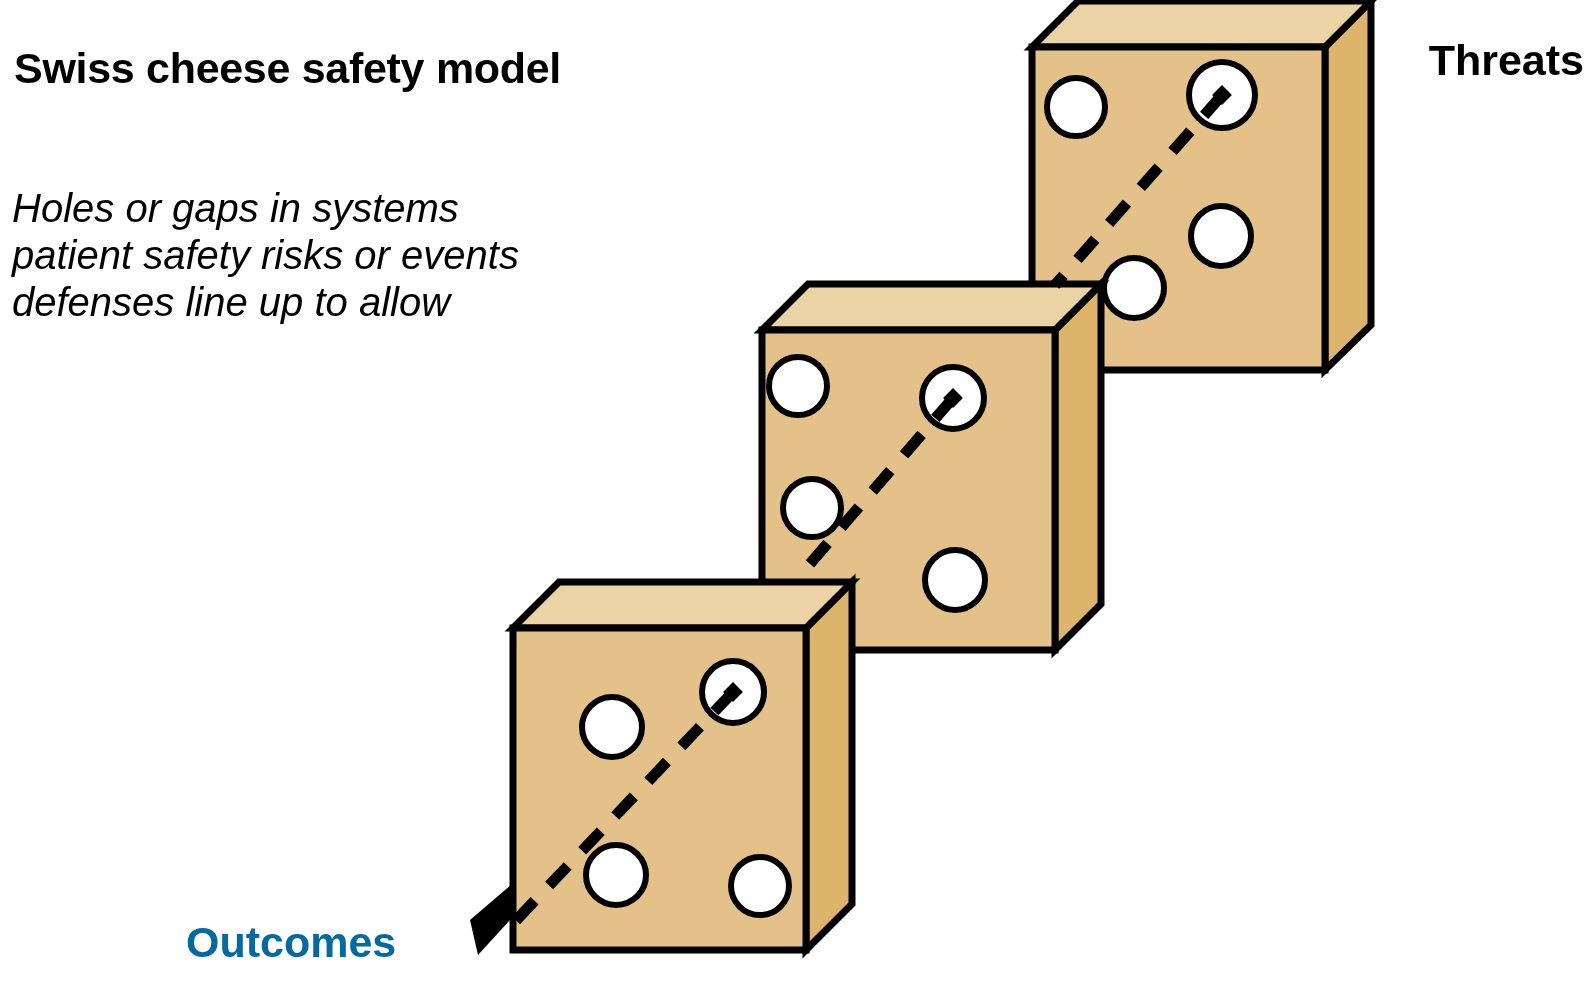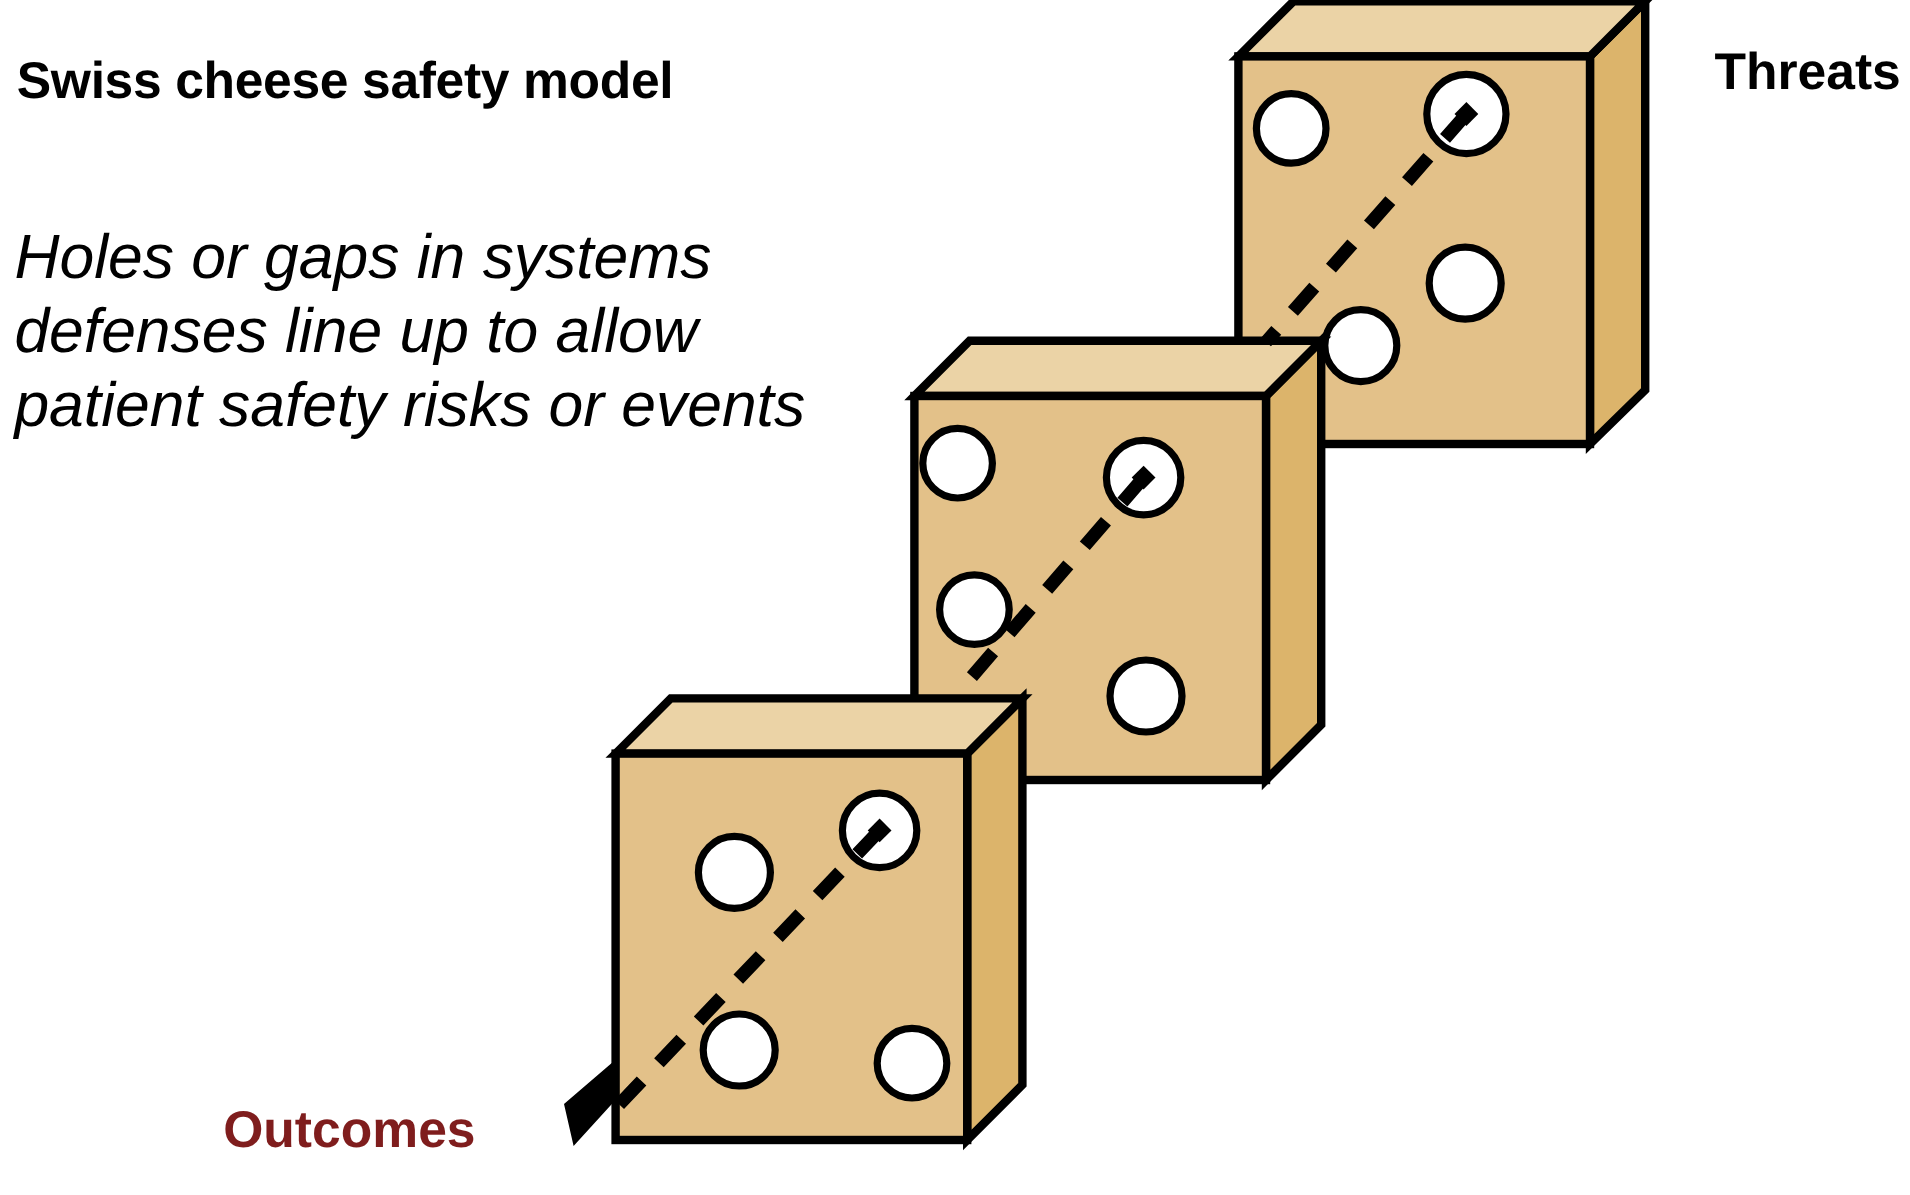--- a/index.html
+++ b/index.html
@@ -36,21 +36,21 @@
     font-weight: bold;
     color: #000000;
     letter-spacing: -0.3px;
     white-space: nowrap;
   }
   .txt-caption {
     position: absolute;
     left: 12px;
     top: 185px;
     width: 720px;
-    font-size: 52px;
+    font-size: 40px;
     font-style: italic;
     font-weight: normal;
     color: #000000;
     line-height: 1.18;
   }
   .txt-caption span { display: block; white-space: nowrap; }
   .txt-threats {
     position: absolute;
     right: 8px;
     top: 36px;
@@ -58,21 +58,21 @@
     font-weight: bold;
     color: #000000;
     white-space: nowrap;
   }
   .txt-outcomes {
     position: absolute;
     left: 186px;
     top: 918px;
     font-size: 43px;
     font-weight: bold;
-    color: #7f1d1d;
+    color: #0369a1;
     white-space: nowrap;
   }
 </style>
 </head>
 <body>
 
 <div id="stage">
 
   <svg id="diagram-svg" viewBox="0 0 1592 996" xmlns="http://www.w3.org/2000/svg">
 
@@ -123,20 +123,20 @@
       <rect x="1215" y="88" width="14" height="14" fill="#000000" transform="rotate(45 1222 95)"></rect>
       <rect x="946" y="391" width="14" height="14" fill="#000000" transform="rotate(45 953 398)"></rect>
       <rect x="726" y="685" width="14" height="14" fill="#000000" transform="rotate(45 733 692)"></rect>
     </g>
   </svg>
 
   <div class="txt-title">Swiss cheese safety model</div>
 
   <div class="txt-caption">
     <span>Holes or gaps in systems</span>
+    <span>patient safety risks or events</span>
     <span>defenses line up to allow</span>
-    <span>patient safety risks or events</span>
   </div>
 
   <div class="txt-threats">Threats</div>
   <div class="txt-outcomes">Outcomes</div>
 
 </div>
 
 </body></html>

